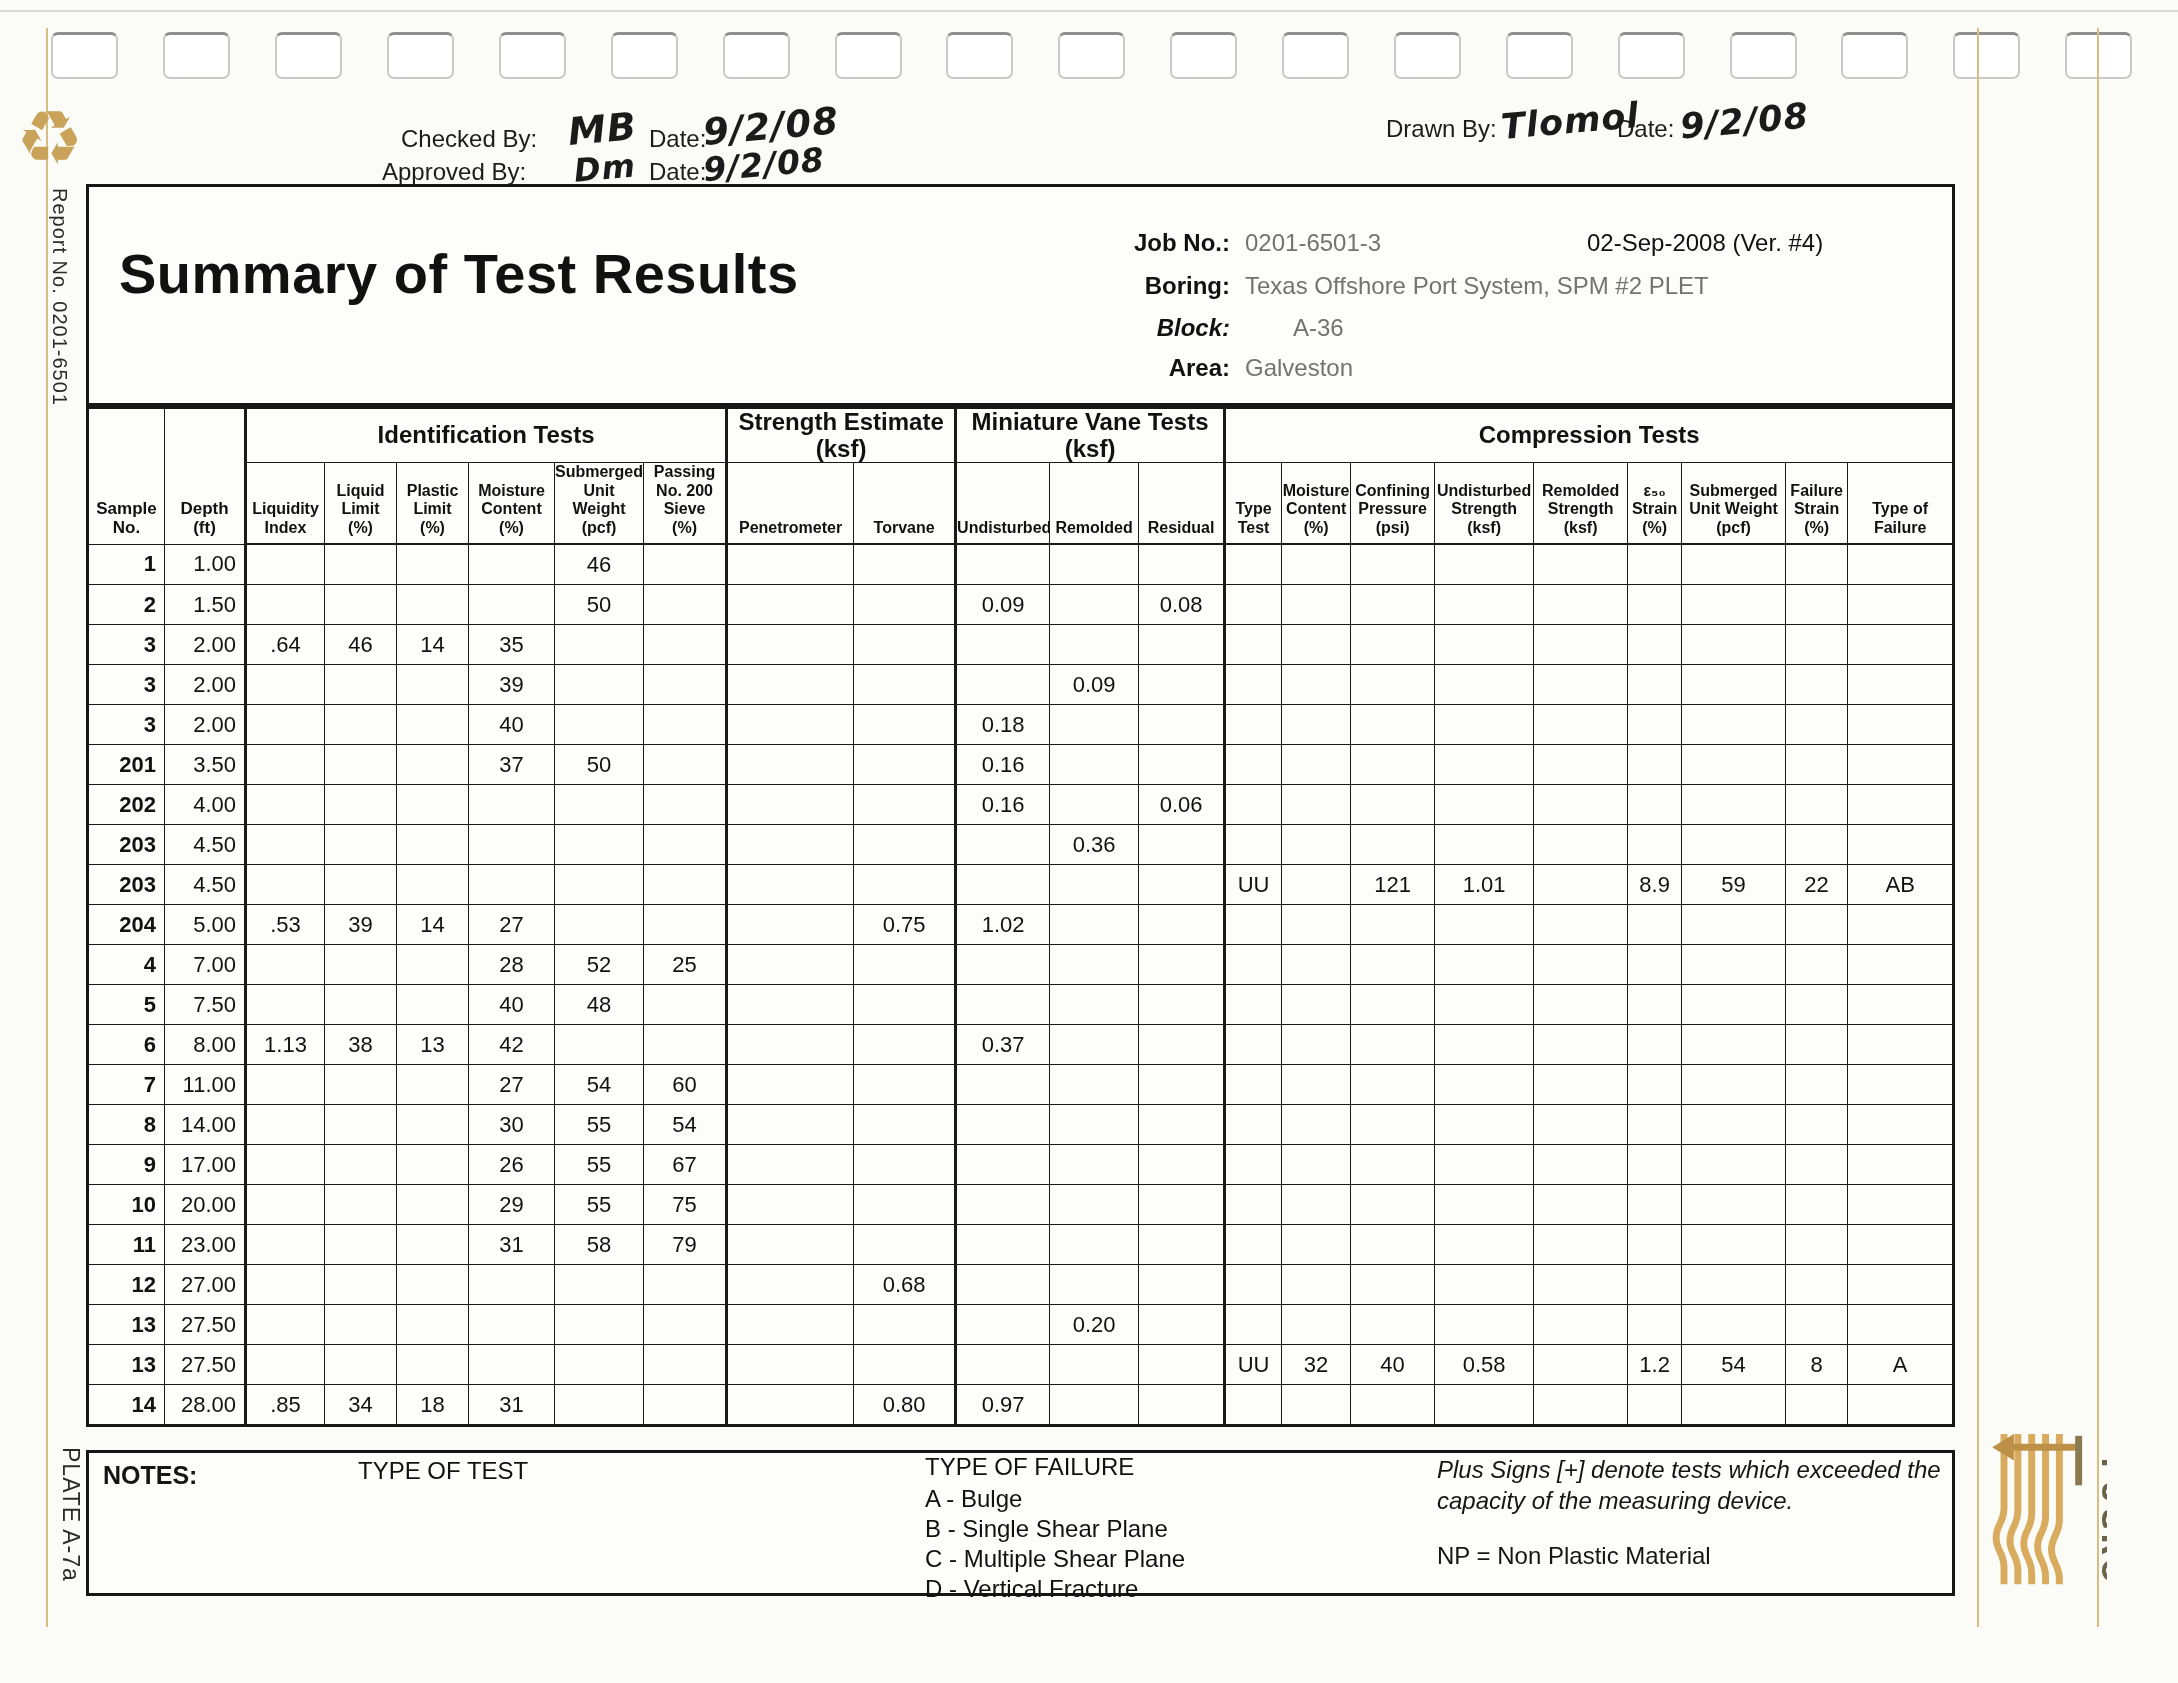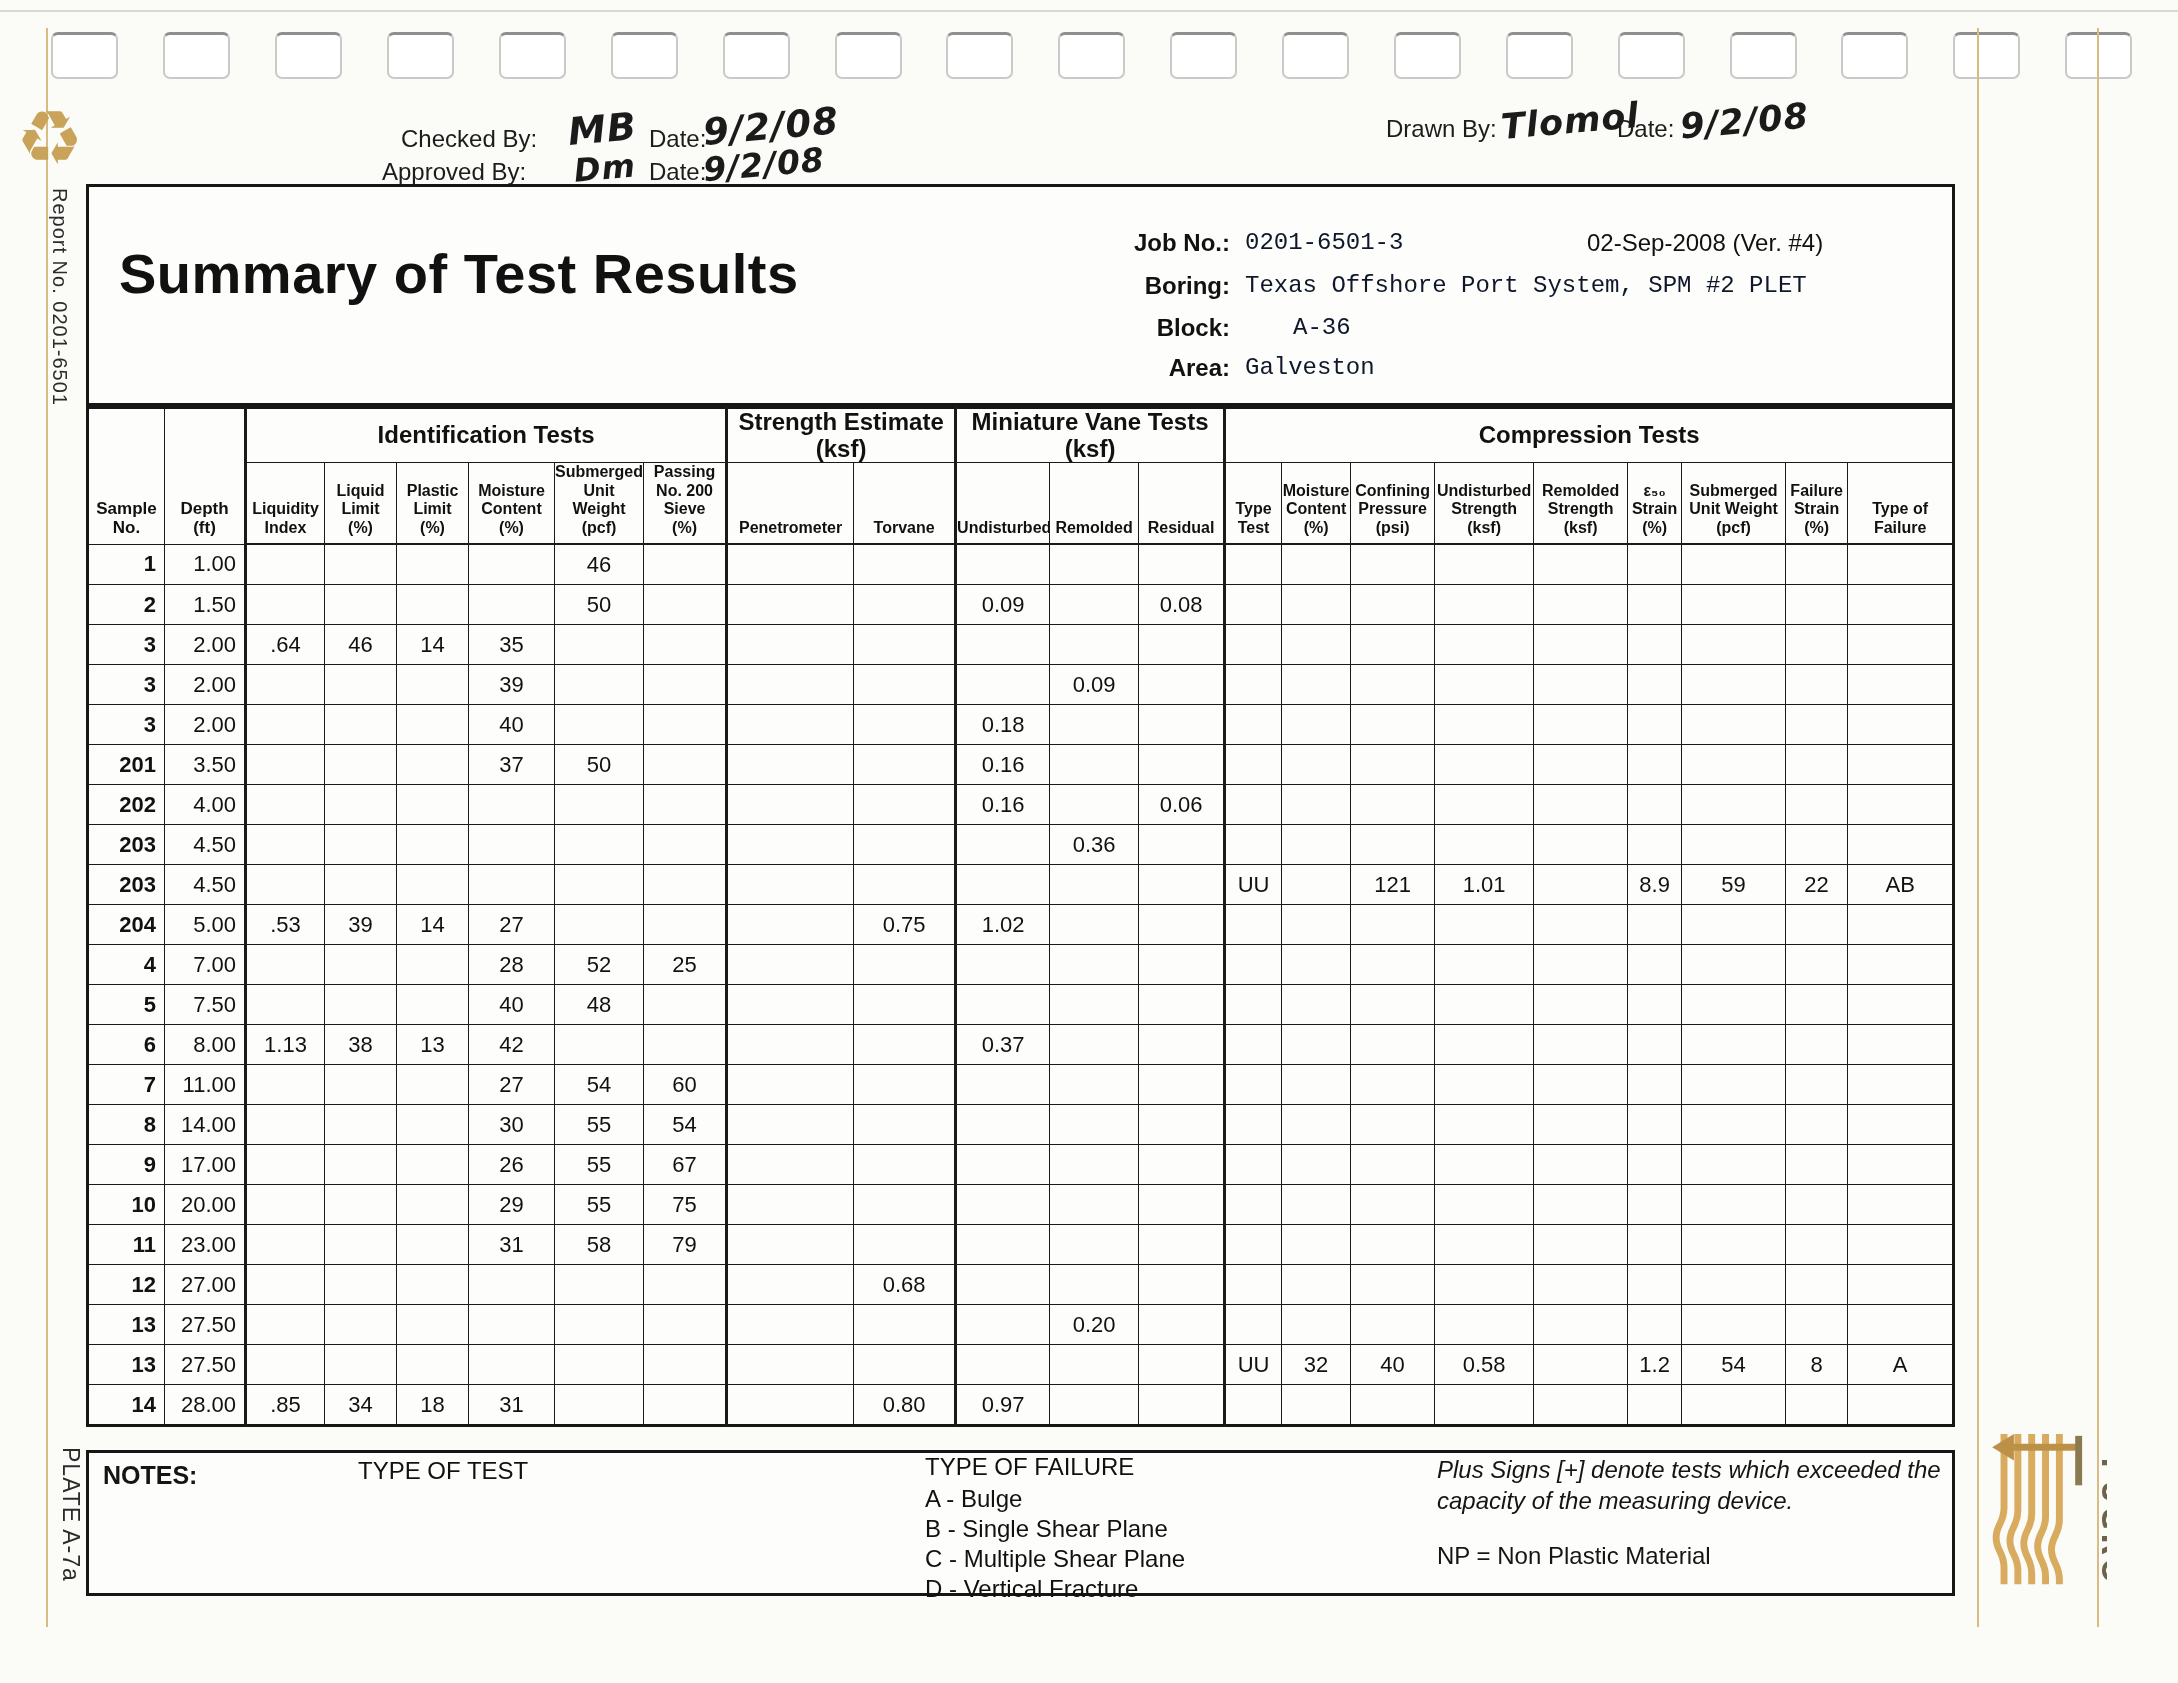--- a/index.html
+++ b/index.html
@@ -27,21 +27,21 @@
     font-style:italic; font-weight:600; color:#1b1b1b;
     transform:rotate(-5deg); letter-spacing:1px;
   }
 
   .titlebox {
     position:absolute; left:86px; top:184px; width:1869px; height:222px;
     border:3px solid #161616; box-sizing:border-box; background:#fdfdfb;
   }
   .doc-title { position:absolute; left:30px; top:54px; font-size:56px; font-weight:bold; letter-spacing:0.5px; color:#111; }
   .jlabel { position:absolute; width:129px; text-align:right; font-size:24px; font-weight:bold; color:#111; }
-  .jvalue { position:absolute; font-size:24px; color:#0f172a; white-space:nowrap;font-family:Liberation Mono, monospace; }
+  .jvalue { position:absolute; font-size:24px; color:#737373; white-space:nowrap; }
   .jdate  { position:absolute; left:1498px; top:42px; font-size:24px; color:#111; }
 
   table.results {
     position:absolute; left:86px; top:406px; width:1869px;
     border-collapse:collapse; table-layout:fixed;
     border:3px solid #161616; background:#fdfdfb;
   }
   .results th, .results td { border:1.7px solid #1a1a1a; overflow:hidden; }
   .results th { white-space:pre-line; color:#111; text-align:center; padding:0; }
   .results td { height:39px; font-size:22px; text-align:center; color:#111; padding:0 2px; }
@@ -122,21 +122,21 @@
   <div class="titlebox">
     <div class="doc-title">Summary of Test Results</div>
 
     <div class="jlabel" style="left:1012px; top:42px;">Job No.:</div>
     <div class="jvalue" style="left:1156px; top:42px;">0201-6501-3</div>
     <div class="jdate">02-Sep-2008  (Ver. #4)</div>
 
     <div class="jlabel" style="left:1012px; top:85px;">Boring:</div>
     <div class="jvalue" style="left:1156px; top:85px;">Texas Offshore Port System, SPM #2 PLET</div>
 
-    <div class="jlabel" style="left:1012px; top:127px;">Block:</div>
+    <div class="jlabel" style="left:1012px; top:127px;font-style:italic;">Block:</div>
     <div class="jvalue" style="left:1156px; top:127px;margin-left:48px;">A-36</div>
 
     <div class="jlabel" style="left:1012px; top:167px;">Area:</div>
     <div class="jvalue" style="left:1156px; top:167px;">Galveston</div>
   </div>
 
   <table class="results">
       <colgroup>
         <col style="width: 77px;">
         <col style="width: 81px;">

